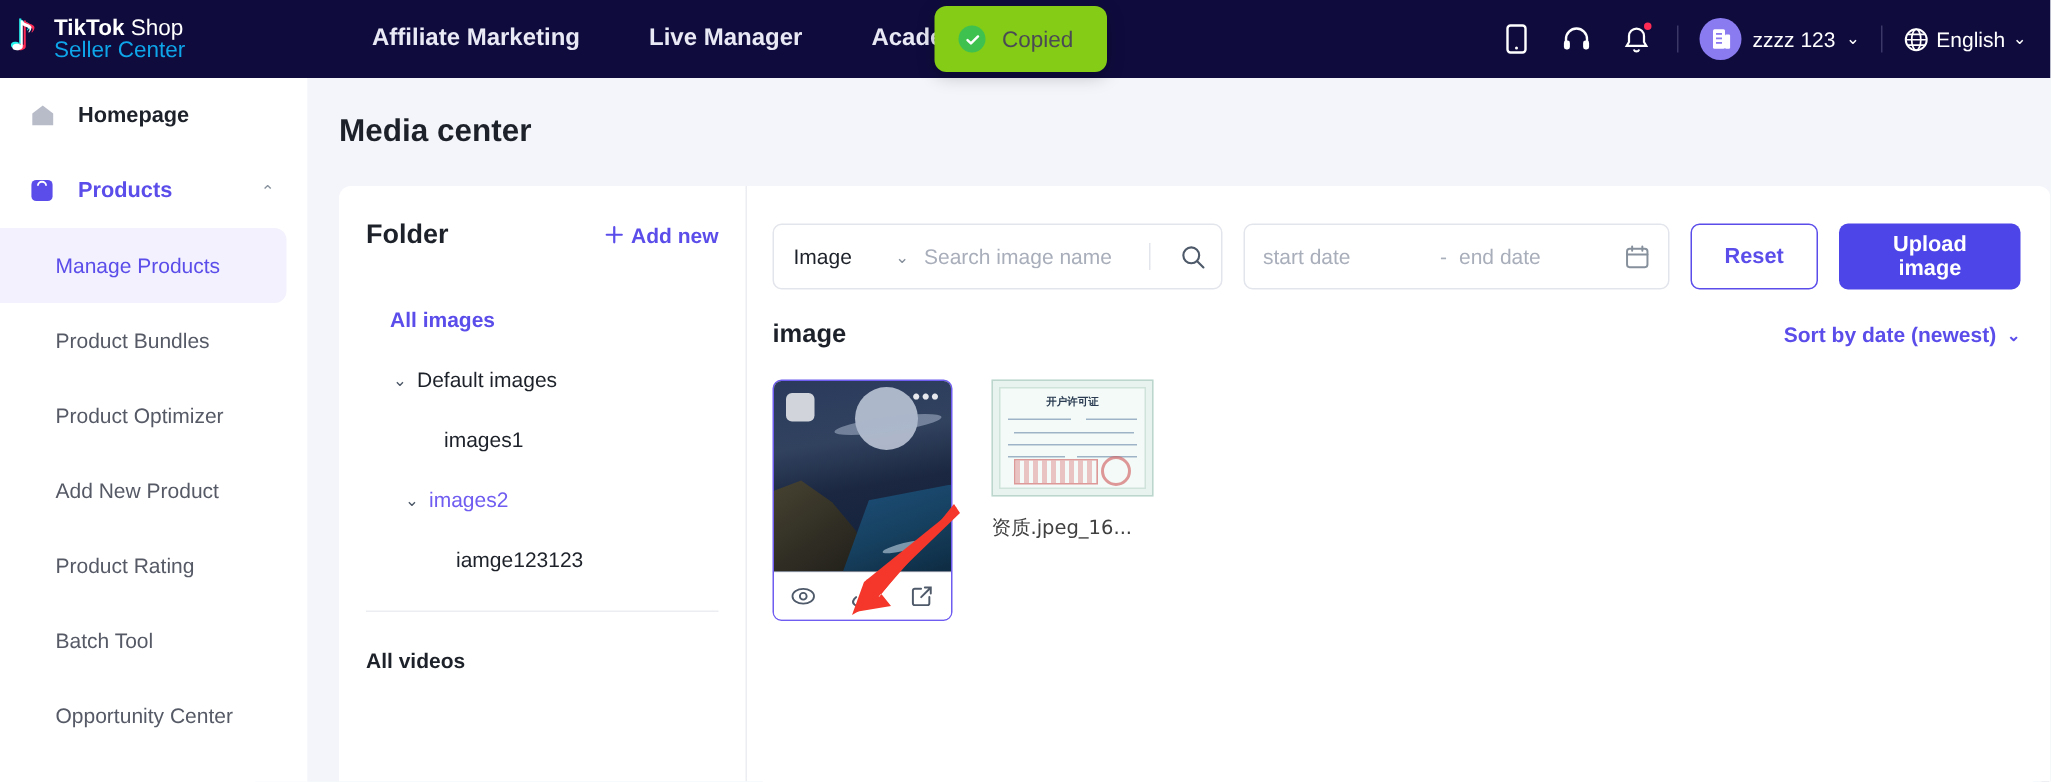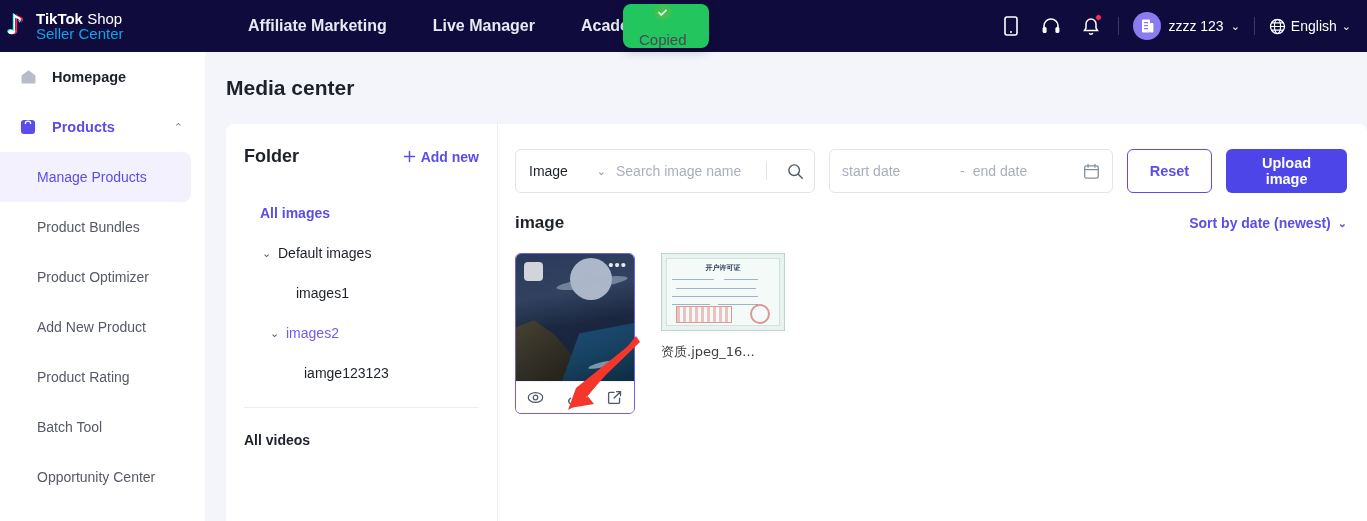--- a/index.html
+++ b/index.html
@@ -63,25 +63,24 @@
   }
   .acct-name { color: #fff; font-size: 14px; }
   .lang { display: flex; align-items: center; gap: 5px; cursor: pointer; }
   .lang-label { color: #fff; font-size: 14px; }
   .chev-w { color: #fff; font-size: 11px; line-height: 1; }
 
   
   .toast {
     position: absolute; left: 623px; top: 4px;
     height: 44px; padding: 0 22px 0 16px;
-    background: #22c55e; border-radius: 8px;
+    background: #84cc16; border-radius: 8px;
     display: flex; align-items: center; gap: 11px;
     box-shadow: 0 3px 12px rgba(0,0,0,0.22);
     z-index: 40;
-    flex-direction: column;
   }
   .toast-check {
     width: 18px; height: 18px; border-radius: 50%;
     background: #3fc14f; display: flex; align-items: center; justify-content: center;
   }
   .toast-text { font-size: 15px; color: #4a4a55; }
 
   
   .sidebar {
     position: absolute; left: 0; top: 52px;
@@ -257,21 +256,21 @@
     font-size: 15px; letter-spacing: 1px; line-height: 10px; cursor: pointer;
   }
   .card-bar {
     height: 32px; display: flex; align-items: center; justify-content: space-around;
     background: #fff; border-top: 1px solid #f0f1f5;
   }
   .bar-ico { width: 26px; height: 24px; display: flex; align-items: center; justify-content: center; cursor: pointer; }
 
   .card2 { width: 108px; cursor: pointer; }
   .cert {
-    width: 124px; height: 78px; background: #e8f2ee;
+    width: 108px; height: 78px; background: #e8f2ee;
     border: 1px solid #bcd6cd; position: relative; overflow: hidden;
   }
   .cert-inner {
     position: absolute; inset: 4px; background: #f3faf7;
     border: 1px solid #cfe3db;
   }
   .cert-title {
     position: absolute; left: 0; right: 0; top: 9px; text-align: center;
     font-size: 7px; color: #2a3b52; font-weight: 700;
     font-family: "DejaVu Sans", sans-serif;

